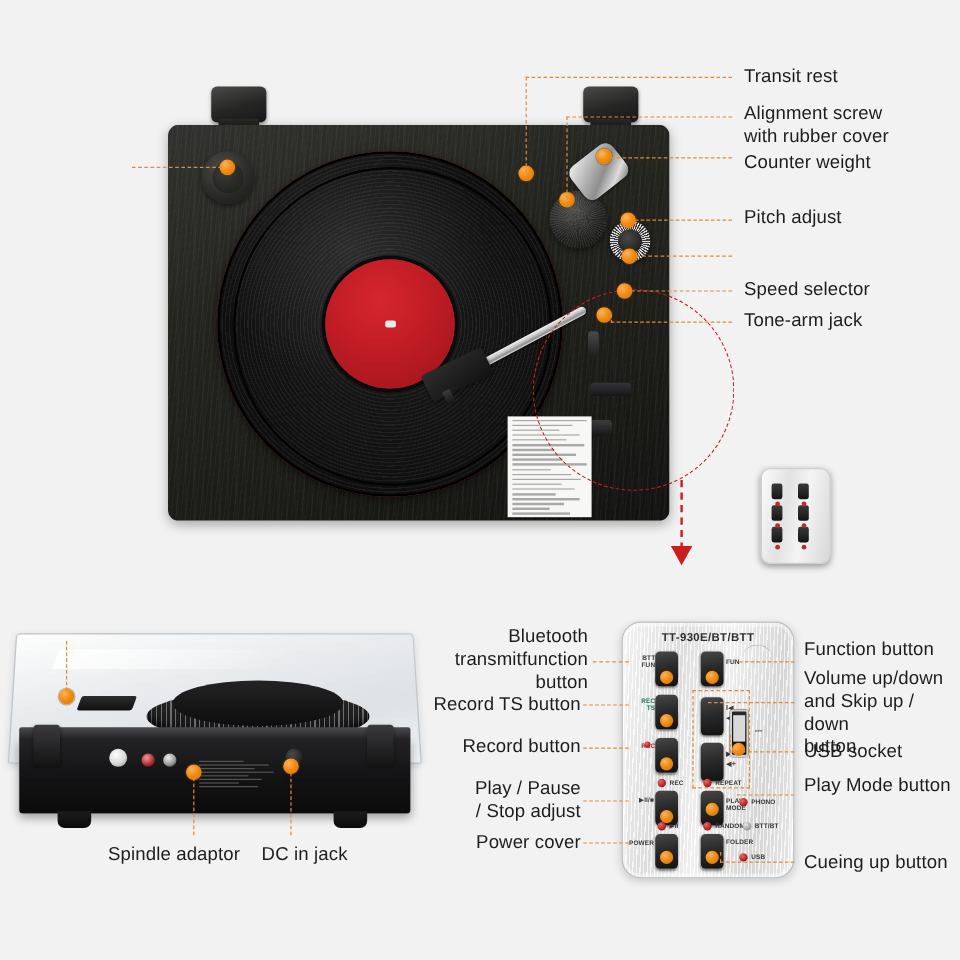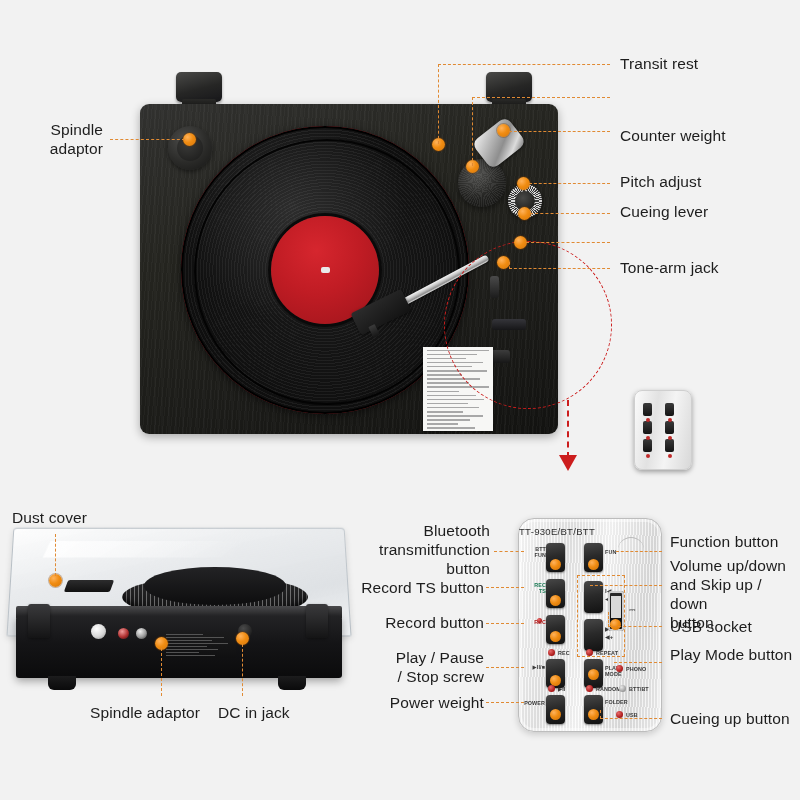--- a/index.html
+++ b/index.html
@@ -272,22 +272,22 @@
   #remote{
     position:absolute;left:518px;top:518px;width:142px;height:212px;
     border-radius:16px;
     background:
       repeating-linear-gradient(92deg, rgba(255,255,255,.55) 0 1px, rgba(0,0,0,.045) 1px 3px),
       linear-gradient(100deg,#fdfdfd 0%,#e6e6e6 30%,#fafafa 52%,#dedede 78%,#f2f2f2 100%);
     border:1.5px solid #bdbdbd;
     box-shadow:0 2px 7px rgba(0,0,0,.18), inset 0 0 0 3px rgba(255,255,255,.45);
   }
   #remote-title{
-    position:absolute;left:0;right:0;top:7px;
-    font-size:9.5px;font-weight:400;color:#2e2e2e;letter-spacing:.3px;
+    position:absolute;left:0;right:0;top:7px;text-align:center;
+    font-size:9.5px;font-weight:700;color:#2e2e2e;letter-spacing:.3px;
   }
   .btn{
     position:absolute;width:19px;height:29px;border-radius:4px;
     background:linear-gradient(170deg,#474747 0%,#2a2a2a 45%,#121212 100%);
     box-shadow:0 1px 2px rgba(0,0,0,.45);
   }
   .btn-dot{
     position:absolute;width:11px;height:11px;border-radius:50%;
     background:radial-gradient(circle at 35% 32%, #ffb25a 0%, #f08c12 45%, #c96f08 100%);
   }
@@ -391,41 +391,41 @@
 
   <div class="dot" style="left:183px;top:133px;width:13px;height:13px;"></div>
   <div class="dot" style="left:432px;top:138px;width:13px;height:13px;"></div>
   <div class="dot" style="left:466px;top:160px;width:13px;height:13px;"></div>
   <div class="dot" style="left:497px;top:124px;width:13px;height:13px;"></div>
   <div class="dot" style="left:517px;top:177px;width:13px;height:13px;"></div>
   <div class="dot" style="left:518px;top:207px;width:13px;height:13px;"></div>
   <div class="dot" style="left:514px;top:236px;width:13px;height:13px;"></div>
   <div class="dot" style="left:497px;top:256px;width:13px;height:13px;"></div>
 
-  <div class="lbl r" style="left:8px;top:120px;width:95px;">Spindle
-adaptor</div>
   <div class="dash-h" style="left:110px;top:139px;width:75px;"></div>
 
   <div class="dash-h" style="left:438px;top:64px;width:172px;"></div>
   <div class="dash-v" style="left:438px;top:64px;height:80px;"></div>
 
   <div class="dash-h" style="left:472px;top:97px;width:138px;"></div>
   <div class="dash-v" style="left:472px;top:97px;height:69px;"></div>
 
   <div class="dash-h" style="left:509px;top:131px;width:101px;"></div>
   <div class="dash-h" style="left:529px;top:183px;width:81px;"></div>
   <div class="dash-h" style="left:530px;top:213px;width:80px;"></div>
   <div class="dash-h" style="left:526px;top:242px;width:84px;"></div>
   <div class="dash-h" style="left:509px;top:268px;width:101px;"></div>
   <div class="dash-v" style="left:509px;top:262px;height:7px;"></div>
 
   <div class="lbl l" style="left:620px;top:54px;width:175px;">Transit rest</div>
+  <div class="lbl l" style="left:620px;top:85px;width:180px;">Alignment screw
+with rubber cover</div>
   <div class="lbl l" style="left:620px;top:126px;width:175px;">Counter weight</div>
   <div class="lbl l" style="left:620px;top:172px;width:175px;">Pitch adjust</div>
-  <div class="lbl l" style="left:620px;top:202px;width:175px;">Cueing lever</div>
+  <div class="lbl l" style="left:620px;top:232px;width:175px;">Speed selector</div>
   <div class="lbl l" style="left:620px;top:258px;width:175px;">Tone-arm jack</div>
 
   <div id="lower-unit">
     <div id="cover"></div>
     <div id="tonearm-low"></div>
     <div id="lower-platter"></div>
     <div id="base-top"></div>
     <div id="base"></div>
     <div class="hinge-clip" style="left:22px;top:84px;"></div>
     <div class="hinge-clip" style="left:300px;top:84px;"></div>
@@ -448,21 +448,20 @@
   </div>
 
   <div class="dot" style="left:49px;top:574px;width:13px;height:13px;"></div>
   <div class="dot" style="left:155px;top:637px;width:13px;height:13px;"></div>
   <div class="dot" style="left:236px;top:632px;width:13px;height:13px;"></div>
 
   <div class="dash-v" style="left:55px;top:534px;height:42px;"></div>
   <div class="dash-v" style="left:161px;top:648px;height:48px;"></div>
   <div class="dash-v" style="left:242px;top:644px;height:52px;"></div>
 
-  <div class="lbl l" style="left:12px;top:508px;width:140px;">Dust cover</div>
   <div class="lbl l" style="left:90px;top:703px;width:150px;">Spindle adaptor</div>
   <div class="lbl l" style="left:218px;top:703px;width:110px;">DC in jack</div>
 
   <div id="remote">
     <div id="remote-title">TT-930E/BT/BTT</div>
     <div id="speaker-arc"></div>
 
     <div class="btn" style="left:27px;top:24px;"></div>
     <div class="btn-dot" style="left:31px;top:40px;"></div>
     <div class="btxt" style="left:7px;top:27px;width:20px;text-align:right;">BTT
@@ -548,22 +547,22 @@
   <div class="dash-h" style="left:614px;top:662px;width:48px;"></div>
   <div class="dash-h" style="left:600px;top:718px;width:62px;"></div>
   <div class="dash-v" style="left:600px;top:710px;height:9px;"></div>
 
   <div class="lbl r" style="left:350px;top:521px;width:140px;">Bluetooth
 transmitfunction
 button</div>
   <div class="lbl r" style="left:350px;top:578px;width:134px;">Record TS button</div>
   <div class="lbl r" style="left:350px;top:613px;width:134px;">Record button</div>
   <div class="lbl r" style="left:350px;top:648px;width:134px;">Play / Pause
-/ Stop screw</div>
-  <div class="lbl r" style="left:350px;top:693px;width:134px;">Power weight</div>
+/ Stop adjust</div>
+  <div class="lbl r" style="left:350px;top:693px;width:134px;">Power cover</div>
 
   <div class="lbl l" style="left:670px;top:532px;width:130px;">Function button</div>
   <div class="lbl l" style="left:670px;top:556px;width:132px;">Volume up/down
 and Skip up / down
 button</div>
   <div class="lbl l" style="left:670px;top:617px;width:130px;">USB socket</div>
   <div class="lbl l" style="left:670px;top:645px;width:130px;">Play Mode button</div>
   <div class="lbl l" style="left:670px;top:709px;width:130px;">Cueing up button</div>
 
 </div>

